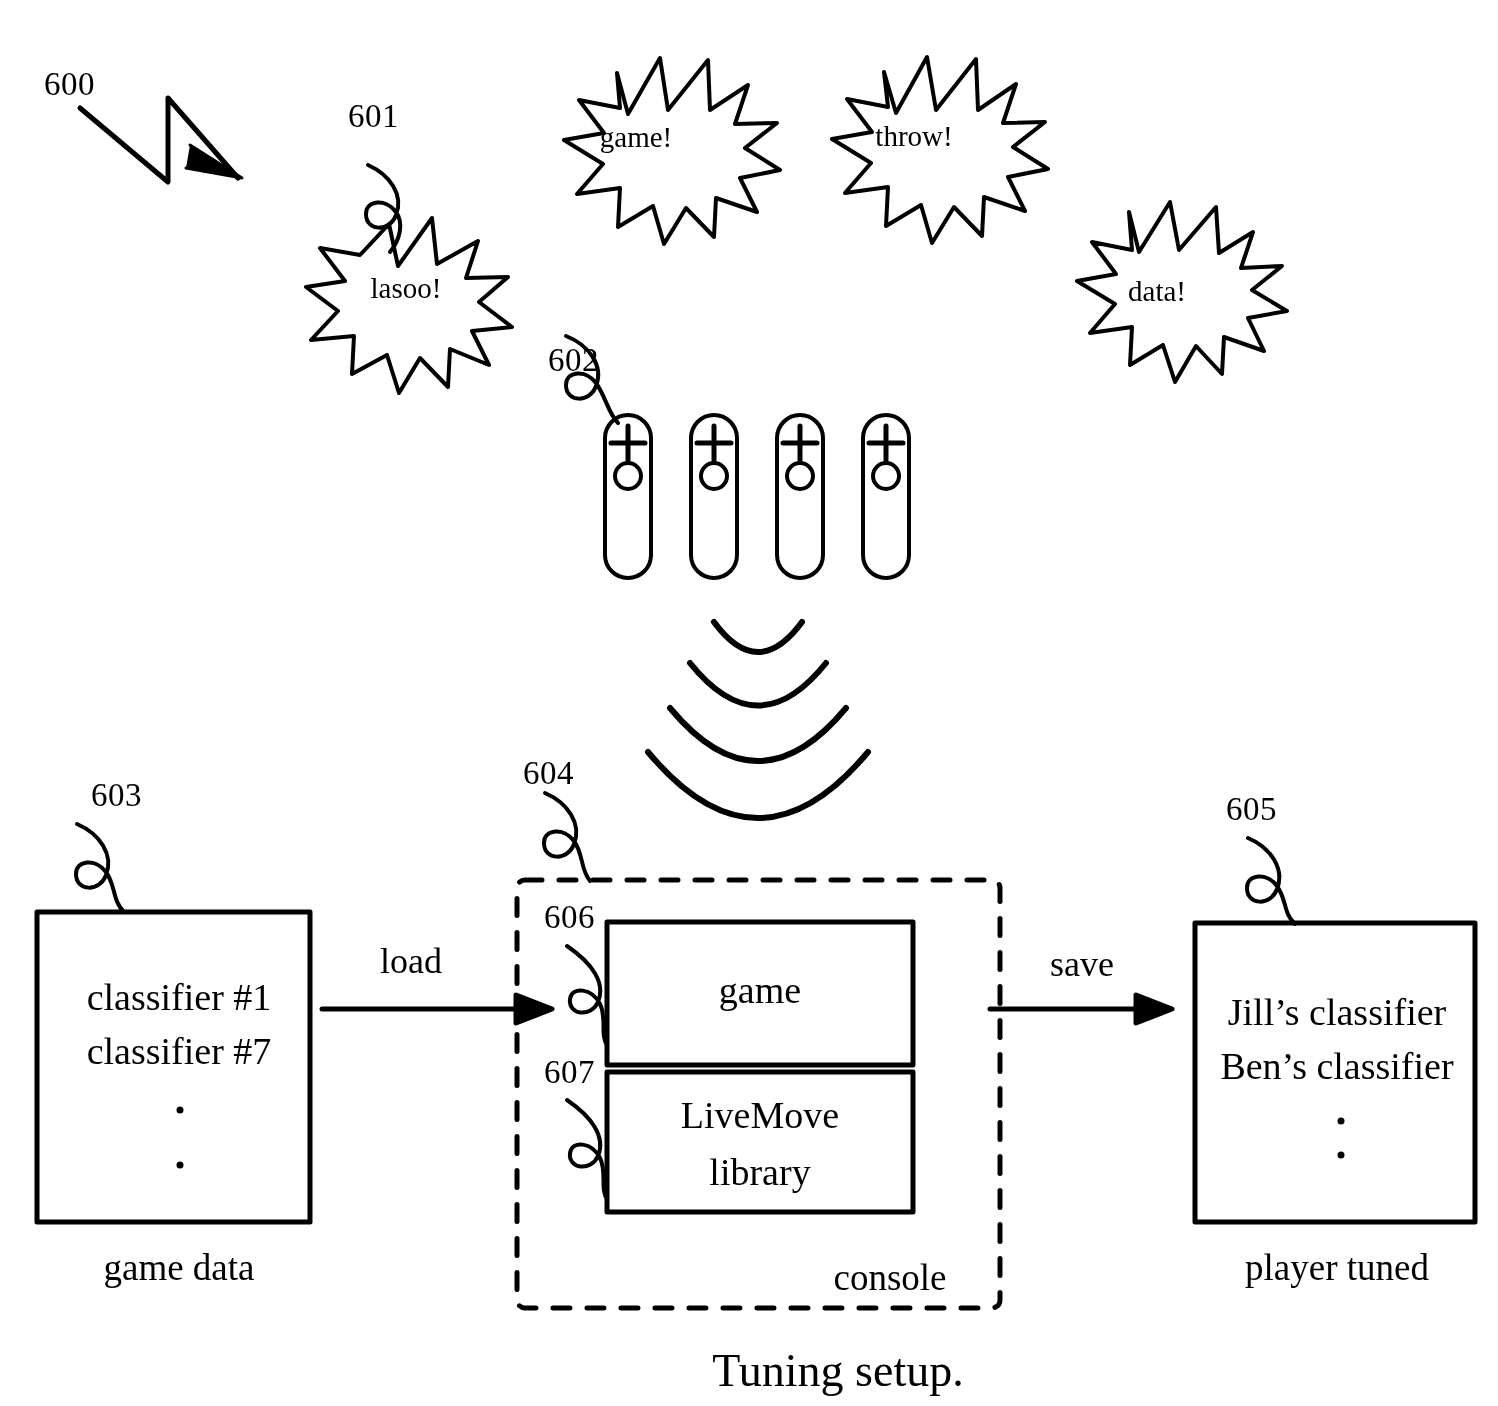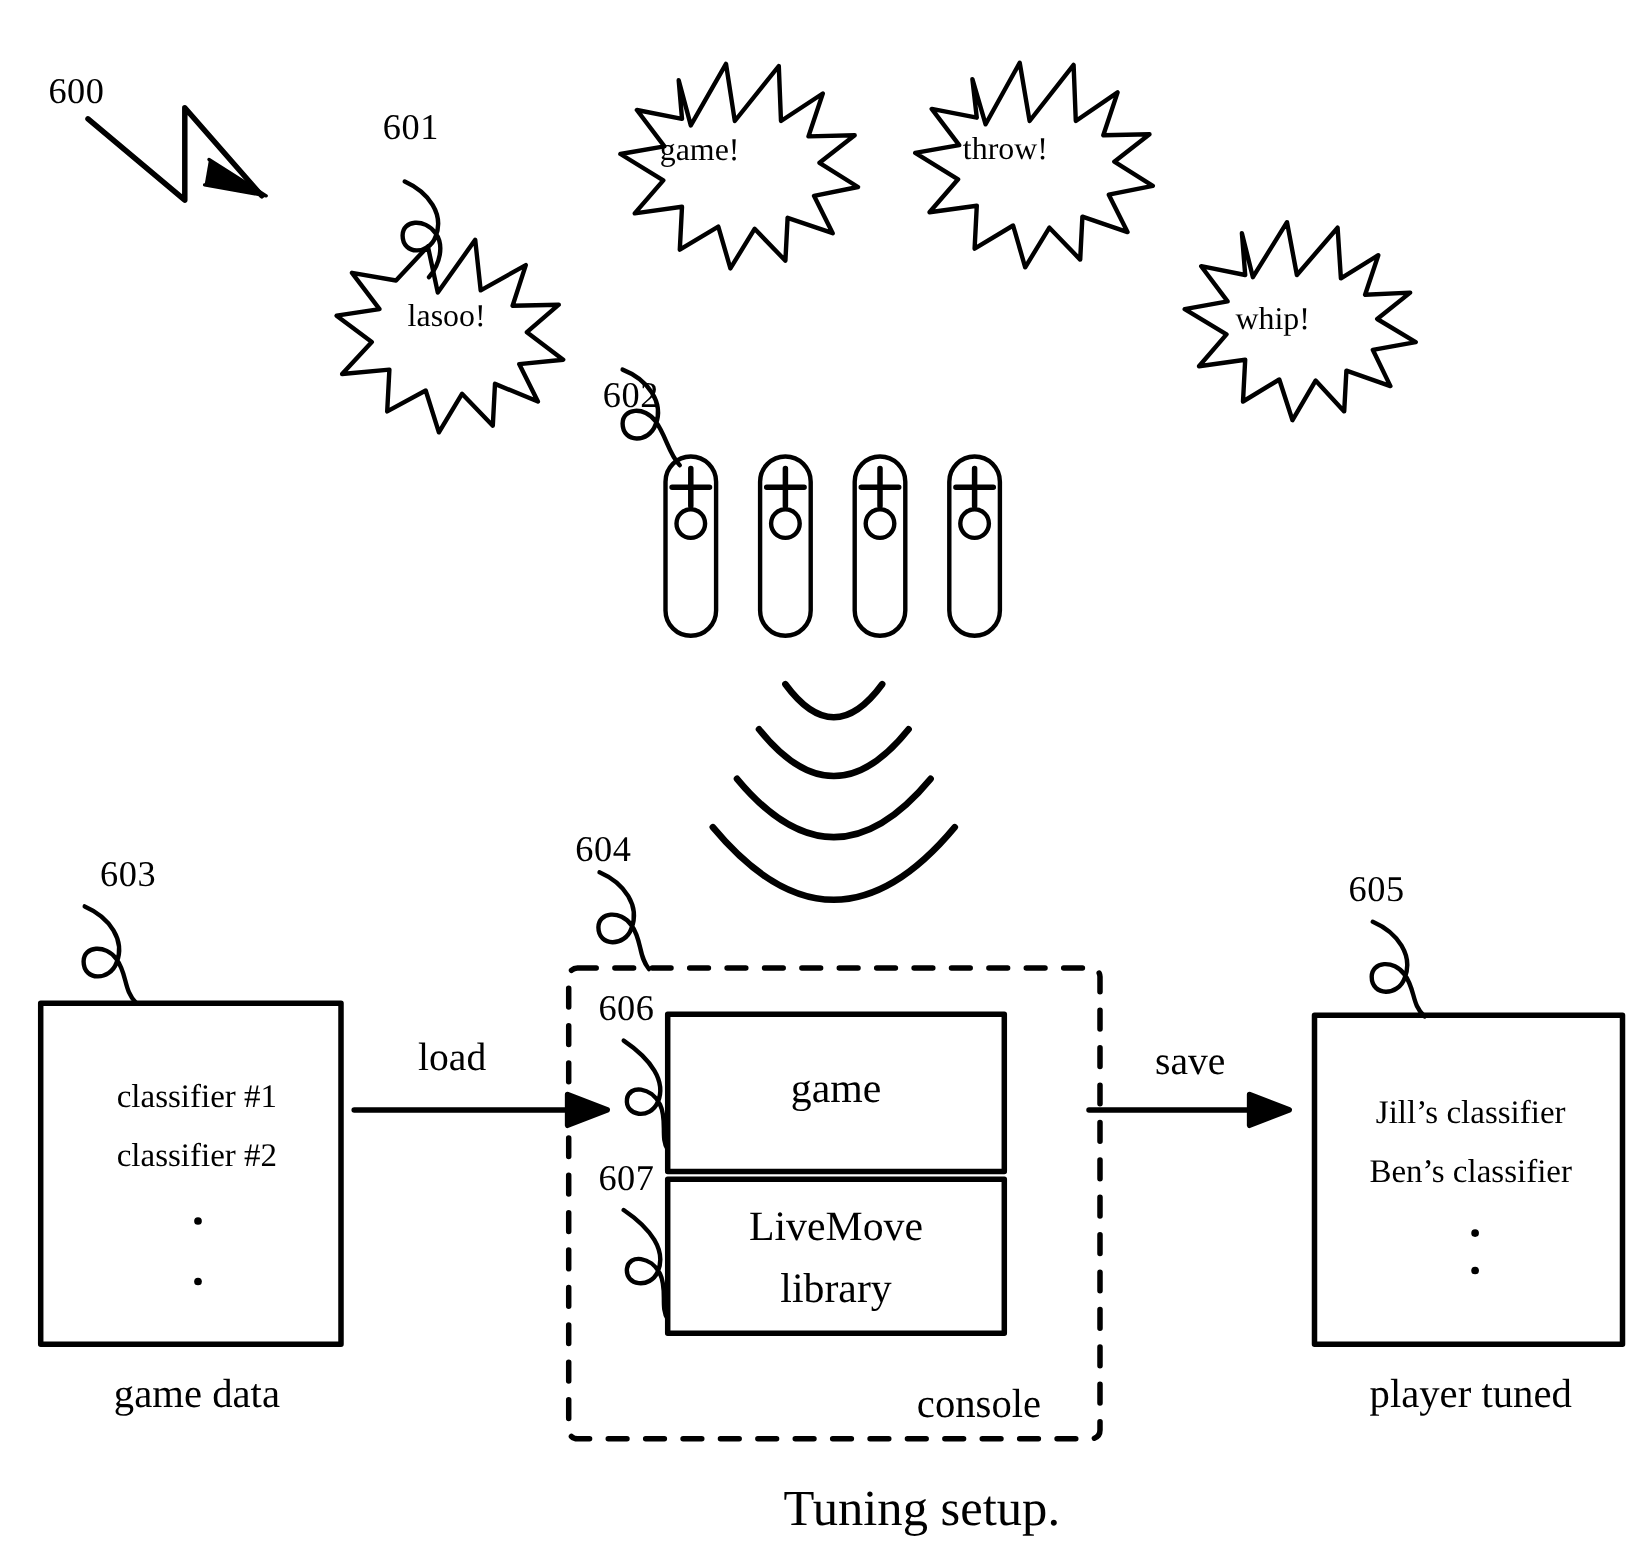--- a/index.html
+++ b/index.html
@@ -35,21 +35,21 @@
   .ref {
     font-size: 33px;
     letter-spacing: 0.5px;
   }
   .burst-label {
     font-size: 29px;
     transform: translate(-50%, -50%);
     text-align: center;
   }
   .box-line {
-    font-size: 30px;
+    font-size: 38px;
     transform: translate(-50%, -50%);
     text-align: center;
   }
   .box-caption {
     font-size: 37px;
     transform: translate(-50%, 0);
     text-align: center;
   }
   .arrow-label {
     font-size: 36px;
@@ -220,24 +220,24 @@
   <div class="txt ref" style="left:548px; top:300px;margin-top:44px;">602</div>
   <div class="txt ref" style="left:55px;  top:779px;margin-left:36px;">603</div>
   <div class="txt ref" style="left:523px; top:757px;">604</div>
   <div class="txt ref" style="left:1226px;top:793px;">605</div>
   <div class="txt ref" style="left:544px; top:901px;">606</div>
   <div class="txt ref" style="left:544px; top:1056px;">607</div>
 
   <div class="txt burst-label" style="left:406px; top:288px;">lasoo!</div>
   <div class="txt burst-label" style="left:636px; top:137px;">game!</div>
   <div class="txt burst-label" style="left:914px; top:136px;">throw!</div>
-  <div class="txt burst-label" style="left:1157px;top:291px;">whip!</div>
+  <div class="txt burst-label" style="left:1157px;top:291px;">data!</div>
 
   <div class="txt box-line" style="left:179px; top:997px;">classifier #1</div>
-  <div class="txt box-line" style="left:179px; top:1051px;">classifier #2</div>
+  <div class="txt box-line" style="left:179px; top:1051px;">classifier #7</div>
   <div class="ellipsis-dot" style="left:180px; top:1110px;"></div>
   <div class="ellipsis-dot" style="left:180px; top:1165px;"></div>
   <div class="txt box-caption" style="left:179px; top:1249px;">game data</div>
 
   <div class="txt arrow-label" style="left:411px; top:943px;">load</div>
   <div class="txt arrow-label" style="left:1082px;top:946px;">save</div>
 
   <div class="txt inner-label" style="left:760px; top:990px;">game</div>
   <div class="txt inner-label" style="left:760px; top:1115px;">LiveMove</div>
   <div class="txt inner-label" style="left:760px; top:1172px;">library</div>

